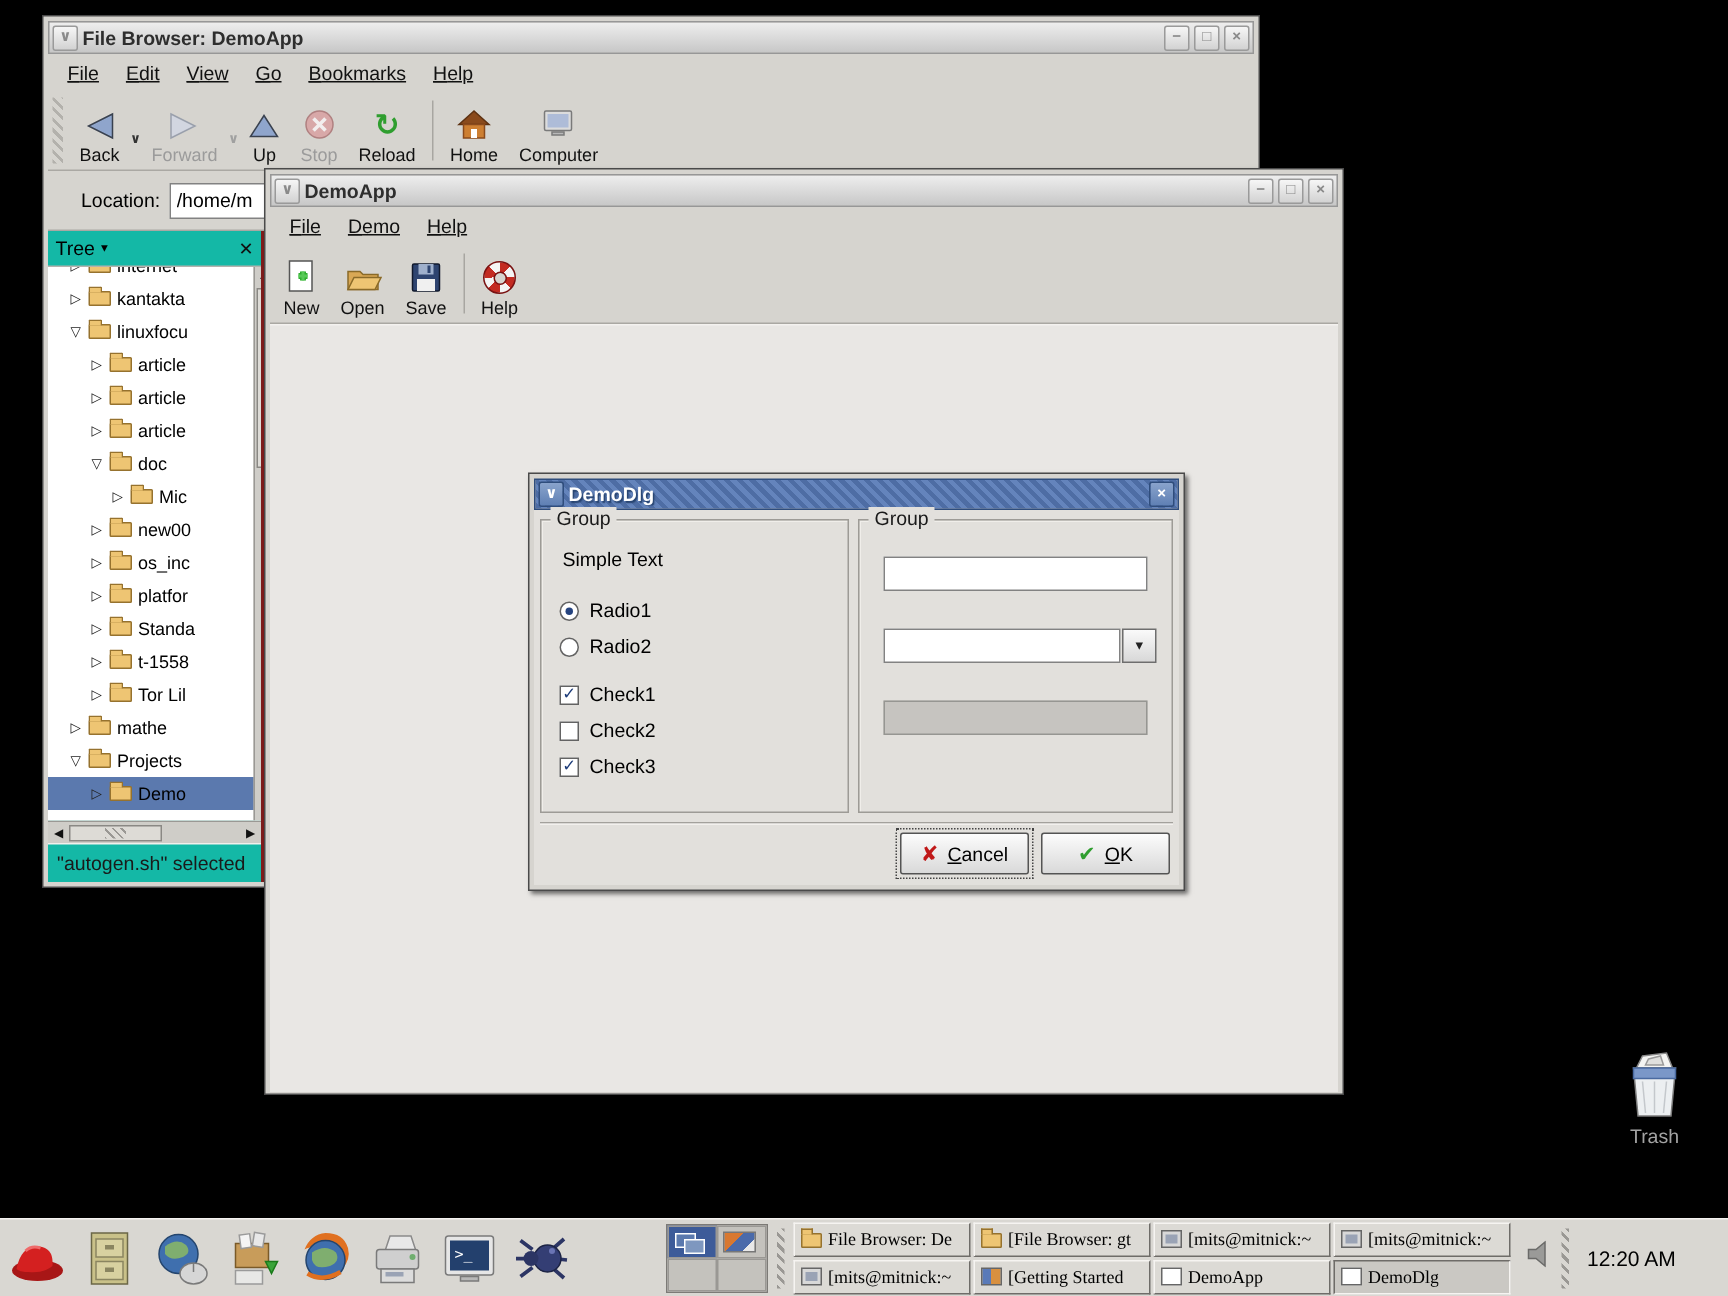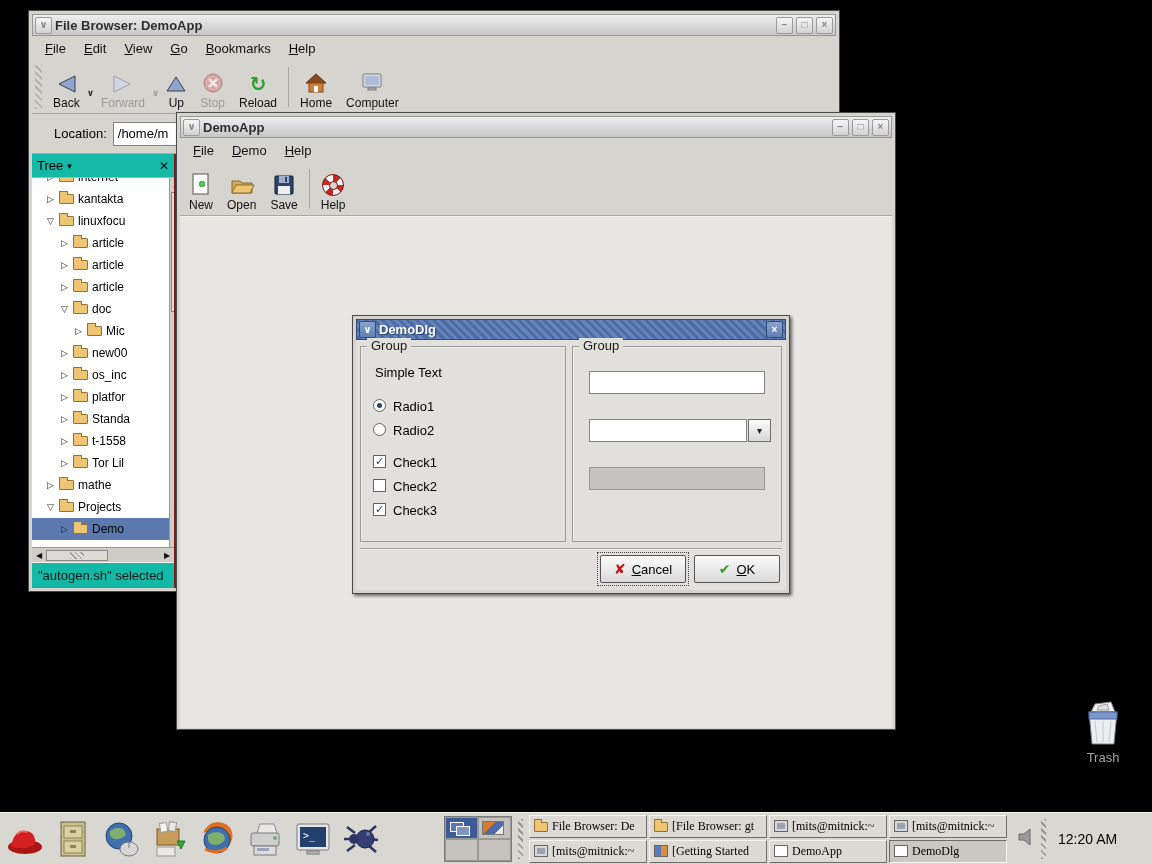--- a/index.html
+++ b/index.html
@@ -12,21 +12,21 @@
   .titlebar{height:22px;display:flex;align-items:center;padding:0 2px;gap:3px;}
   .titlebar.inactive{background:linear-gradient(#eeeeee,#c7c7c7);border:1px solid #979797;}
   .titlebar.active{background:repeating-linear-gradient(45deg,#4e6da4 0 3px,#6484bc 3px 6px);border:1px solid #2f4d7c;}
   .titlebar .title{flex:1;text-align:left;font-size:13px;font-weight:bold;color:#2e2e2e;white-space:nowrap;overflow:hidden;}
   .titlebar.active .title{color:#fff;text-shadow:1px 1px 1px #24406b;}
   .tb-btn{width:17px;height:17px;display:flex;align-items:center;justify-content:center;font-size:10px;line-height:1;flex:none;}
   .titlebar.inactive .tb-btn{background:linear-gradient(#f6f6f6,#d2d2d2);border:1px solid #9a9a9a;border-radius:2px;color:#8a8a8a;font-weight:bold;}
   .titlebar.active .tb-btn{background:linear-gradient(#89a3cc,#5f80b4);border:1px solid #2f4d7c;border-radius:2px;color:#fff;font-weight:bold;}
 
   .menubar{display:flex;align-items:center;height:24px;padding:0 4px;font-size:13px;color:#111;}
-  .menu-item{padding:3px 9px;}
+  .menu-item{padding:3px 9px;text-decoration:underline;}
   .ul-first::first-letter{text-decoration:underline;}
 
   .toolbar{display:flex;align-items:stretch;height:54px;border-bottom:1px solid #aaa8a3;padding:2px 2px 1px 2px;}
   .handle{width:7px;flex:none;margin:3px 4px 3px 1px;background:repeating-linear-gradient(45deg,#b3b1ac 0 2px,transparent 2px 5px);}
   .tool-item{display:flex;flex-direction:column;align-items:center;justify-content:flex-end;gap:2px;padding:2px 7px;font-size:12px;color:#111;}
   .tool-item .ticon{height:26px;display:flex;align-items:flex-end;justify-content:center;}
   .tool-item.disabled{color:#9b9b9b;}
   .tool-sep{width:1px;background:#a8a6a1;margin:5px 4px;}
   .tool-drop{display:flex;align-items:flex-end;padding-bottom:14px;font-size:9px;font-weight:bold;color:#333;}
   .tool-drop.disabled{color:#a0a0a0;}
@@ -65,21 +65,21 @@
 
   
   #dlg{left:352px;top:315px;width:438px;height:279px;z-index:3;}
   #dlg .titlebar{height:21px;}
   #dlg-body{position:relative;height:250px;background:#e2e0dc;}
   .group{position:absolute;top:6px;height:196px;border:1px solid #9d9b96;box-shadow:inset 1px 1px 0 #f0eeea;}
   .group .glabel{position:absolute;top:-9px;left:6px;background:#e2e0dc;padding:0 4px;font-size:13px;color:#1a1a1a;}
   #grp-left{left:4px;width:206px;}
   #grp-right{left:216px;width:210px;}
   .simple-text{position:absolute;left:14px;top:18px;font-size:13px;color:#000;}
-  .ctl-row{position:absolute;left:12px;display:flex;align-items:flex-start;gap:7px;font-size:13px;color:#000;}
+  .ctl-row{position:absolute;left:12px;display:flex;align-items:flex-end;gap:7px;font-size:13px;color:#000;}
   .rb{width:13px;height:13px;border-radius:50%;background:#fff;border:1px solid #636363;display:flex;align-items:center;justify-content:center;flex:none;}
   .rb .dot{width:5px;height:5px;border-radius:50%;background:#25437f;}
   .cb{width:13px;height:13px;background:#fff;border:1px solid #636363;display:flex;align-items:center;justify-content:center;flex:none;font-size:11px;font-weight:bold;color:#1d3c79;line-height:1;}
   .entry{position:absolute;left:16px;height:23px;border:1px solid #828282;background:#fff;font-size:13px;padding:0 3px;font-family:inherit;}
   .combo{position:absolute;left:16px;top:72px;display:flex;}
   .combo input{width:158px;height:23px;border:1px solid #828282;background:#fff;font-size:13px;padding:0 3px;font-family:inherit;}
   .combo .cbtn{width:23px;height:23px;background:linear-gradient(#fafafa,#d8d8d8);border:1px solid #6e6e6e;margin-left:1px;display:flex;align-items:center;justify-content:center;font-size:10px;color:#222;}
   .entry.disabled{background:#c6c4c0;border:1px solid #969692;}
   #dlg-sep{position:absolute;left:4px;right:4px;top:208px;height:0;border-top:1px solid #a3a19c;border-bottom:1px solid #f2f0ed;}
   .dlg-btn{position:absolute;top:215px;height:28px;display:flex;align-items:center;justify-content:center;gap:6px;background:linear-gradient(#fcfcfc,#d9d9d9);border:1px solid #545454;border-radius:2px;font-size:13px;color:#000;}

